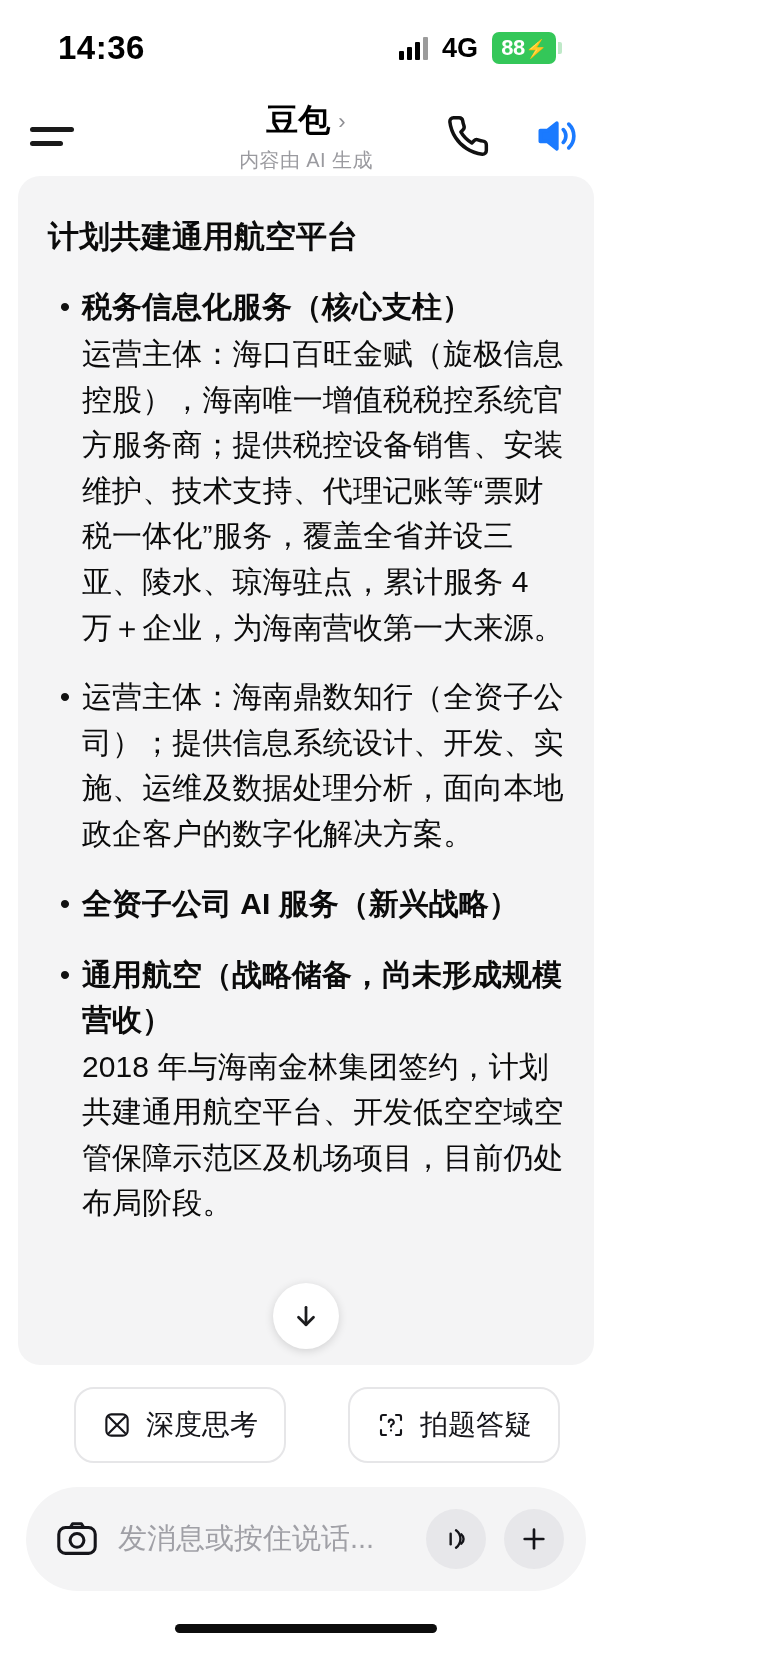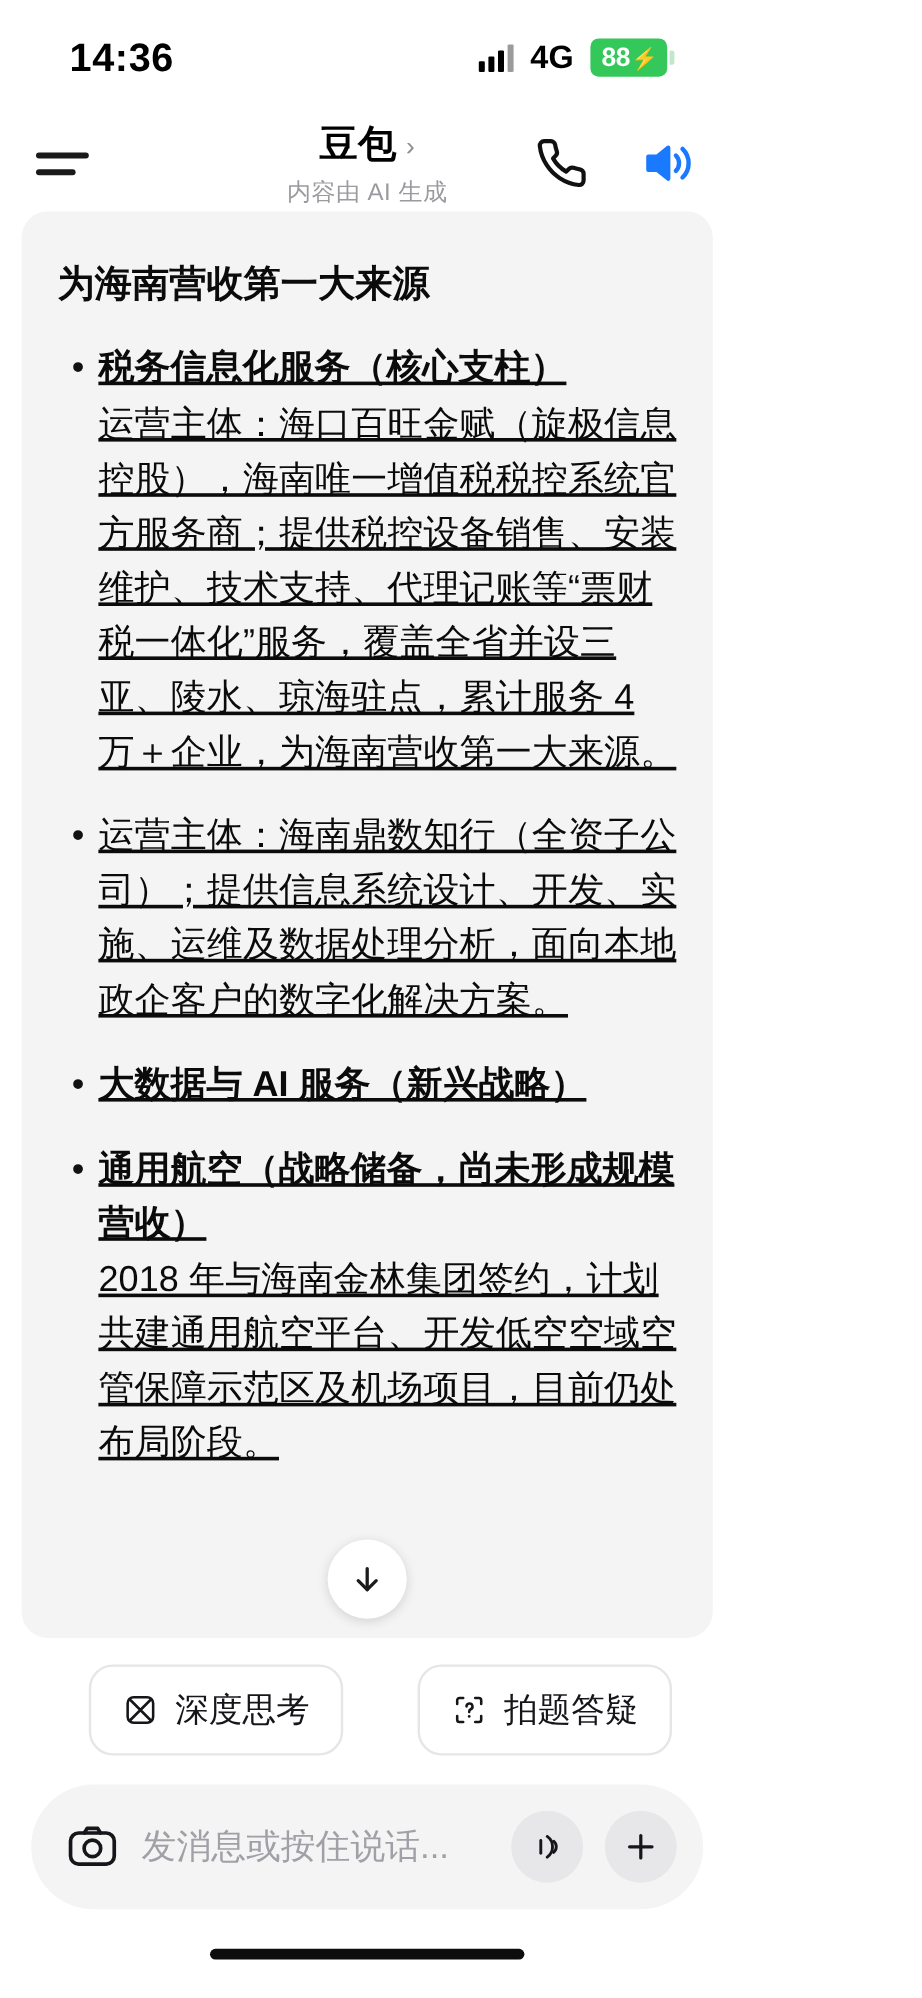--- a/index.html
+++ b/index.html
@@ -187,21 +187,21 @@
     display: flex;
     margin-bottom: 24px;
   }
   .bullet .dot {
     flex: 0 0 34px;
     font-size: 30px;
     line-height: 1.5;
     text-align: center;
     color: #111;
   }
-  .bullet .body { flex: 1 1 auto; text-decoration: underline; }
+  .bullet .body { flex: 1 1 auto; }
   .b-title {
     font-size: 30px;
     font-weight: bold;
     line-height: 1.5;
     margin-bottom: 2px;
   }
   .b-text {
     font-size: 30px;
     line-height: 1.52;
     letter-spacing: 0.1px;
@@ -336,41 +336,41 @@
           <path d="M4 9v6h4l5 4V5L8 9H4z" fill="#1a7aff"></path>
           <path d="M16.5 8.5a5 5 0 0 1 0 7"></path>
           <path d="M19.5 5.5a9 9 0 0 1 0 13"></path>
         </svg>
       </div>
     </div>
   </div>
 
   <div class="content-wrap">
     <div class="bubble">
-      <div class="section-title">为海南营收第一大来源</div>
+      <div class="section-title">计划共建通用航空平台</div>
 
       <div class="bullet">
         <div class="dot">•</div>
         <div class="body">
           <div class="b-title">税务信息化服务（核心支柱）</div>
           <div class="b-text">运营主体：海口百旺金赋（旋极信息控股），海南唯一增值税税控系统官方服务商；提供税控设备销售、安装维护、技术支持、代理记账等“票财税一体化”服务，覆盖全省并设三亚、陵水、琼海驻点，累计服务 4 万＋企业，为海南营收第一大来源。</div>
         </div>
       </div>
 
       <div class="bullet">
         <div class="dot">•</div>
         <div class="body">
           <div class="b-text">运营主体：海南鼎数知行（全资子公司）；提供信息系统设计、开发、实施、运维及数据处理分析，面向本地政企客户的数字化解决方案。</div>
         </div>
       </div>
 
       <div class="bullet">
         <div class="dot">•</div>
         <div class="body">
-          <div class="b-title">大数据与 AI 服务（新兴战略）</div>
+          <div class="b-title">全资子公司 AI 服务（新兴战略）</div>
         </div>
       </div>
 
       <div class="bullet">
         <div class="dot">•</div>
         <div class="body">
           <div class="b-title">通用航空（战略储备，尚未形成规模营收）</div>
           <div class="b-text">2018 年与海南金林集团签约，计划共建通用航空平台、开发低空空域空管保障示范区及机场项目，目前仍处布局阶段。</div>
         </div>
       </div>

